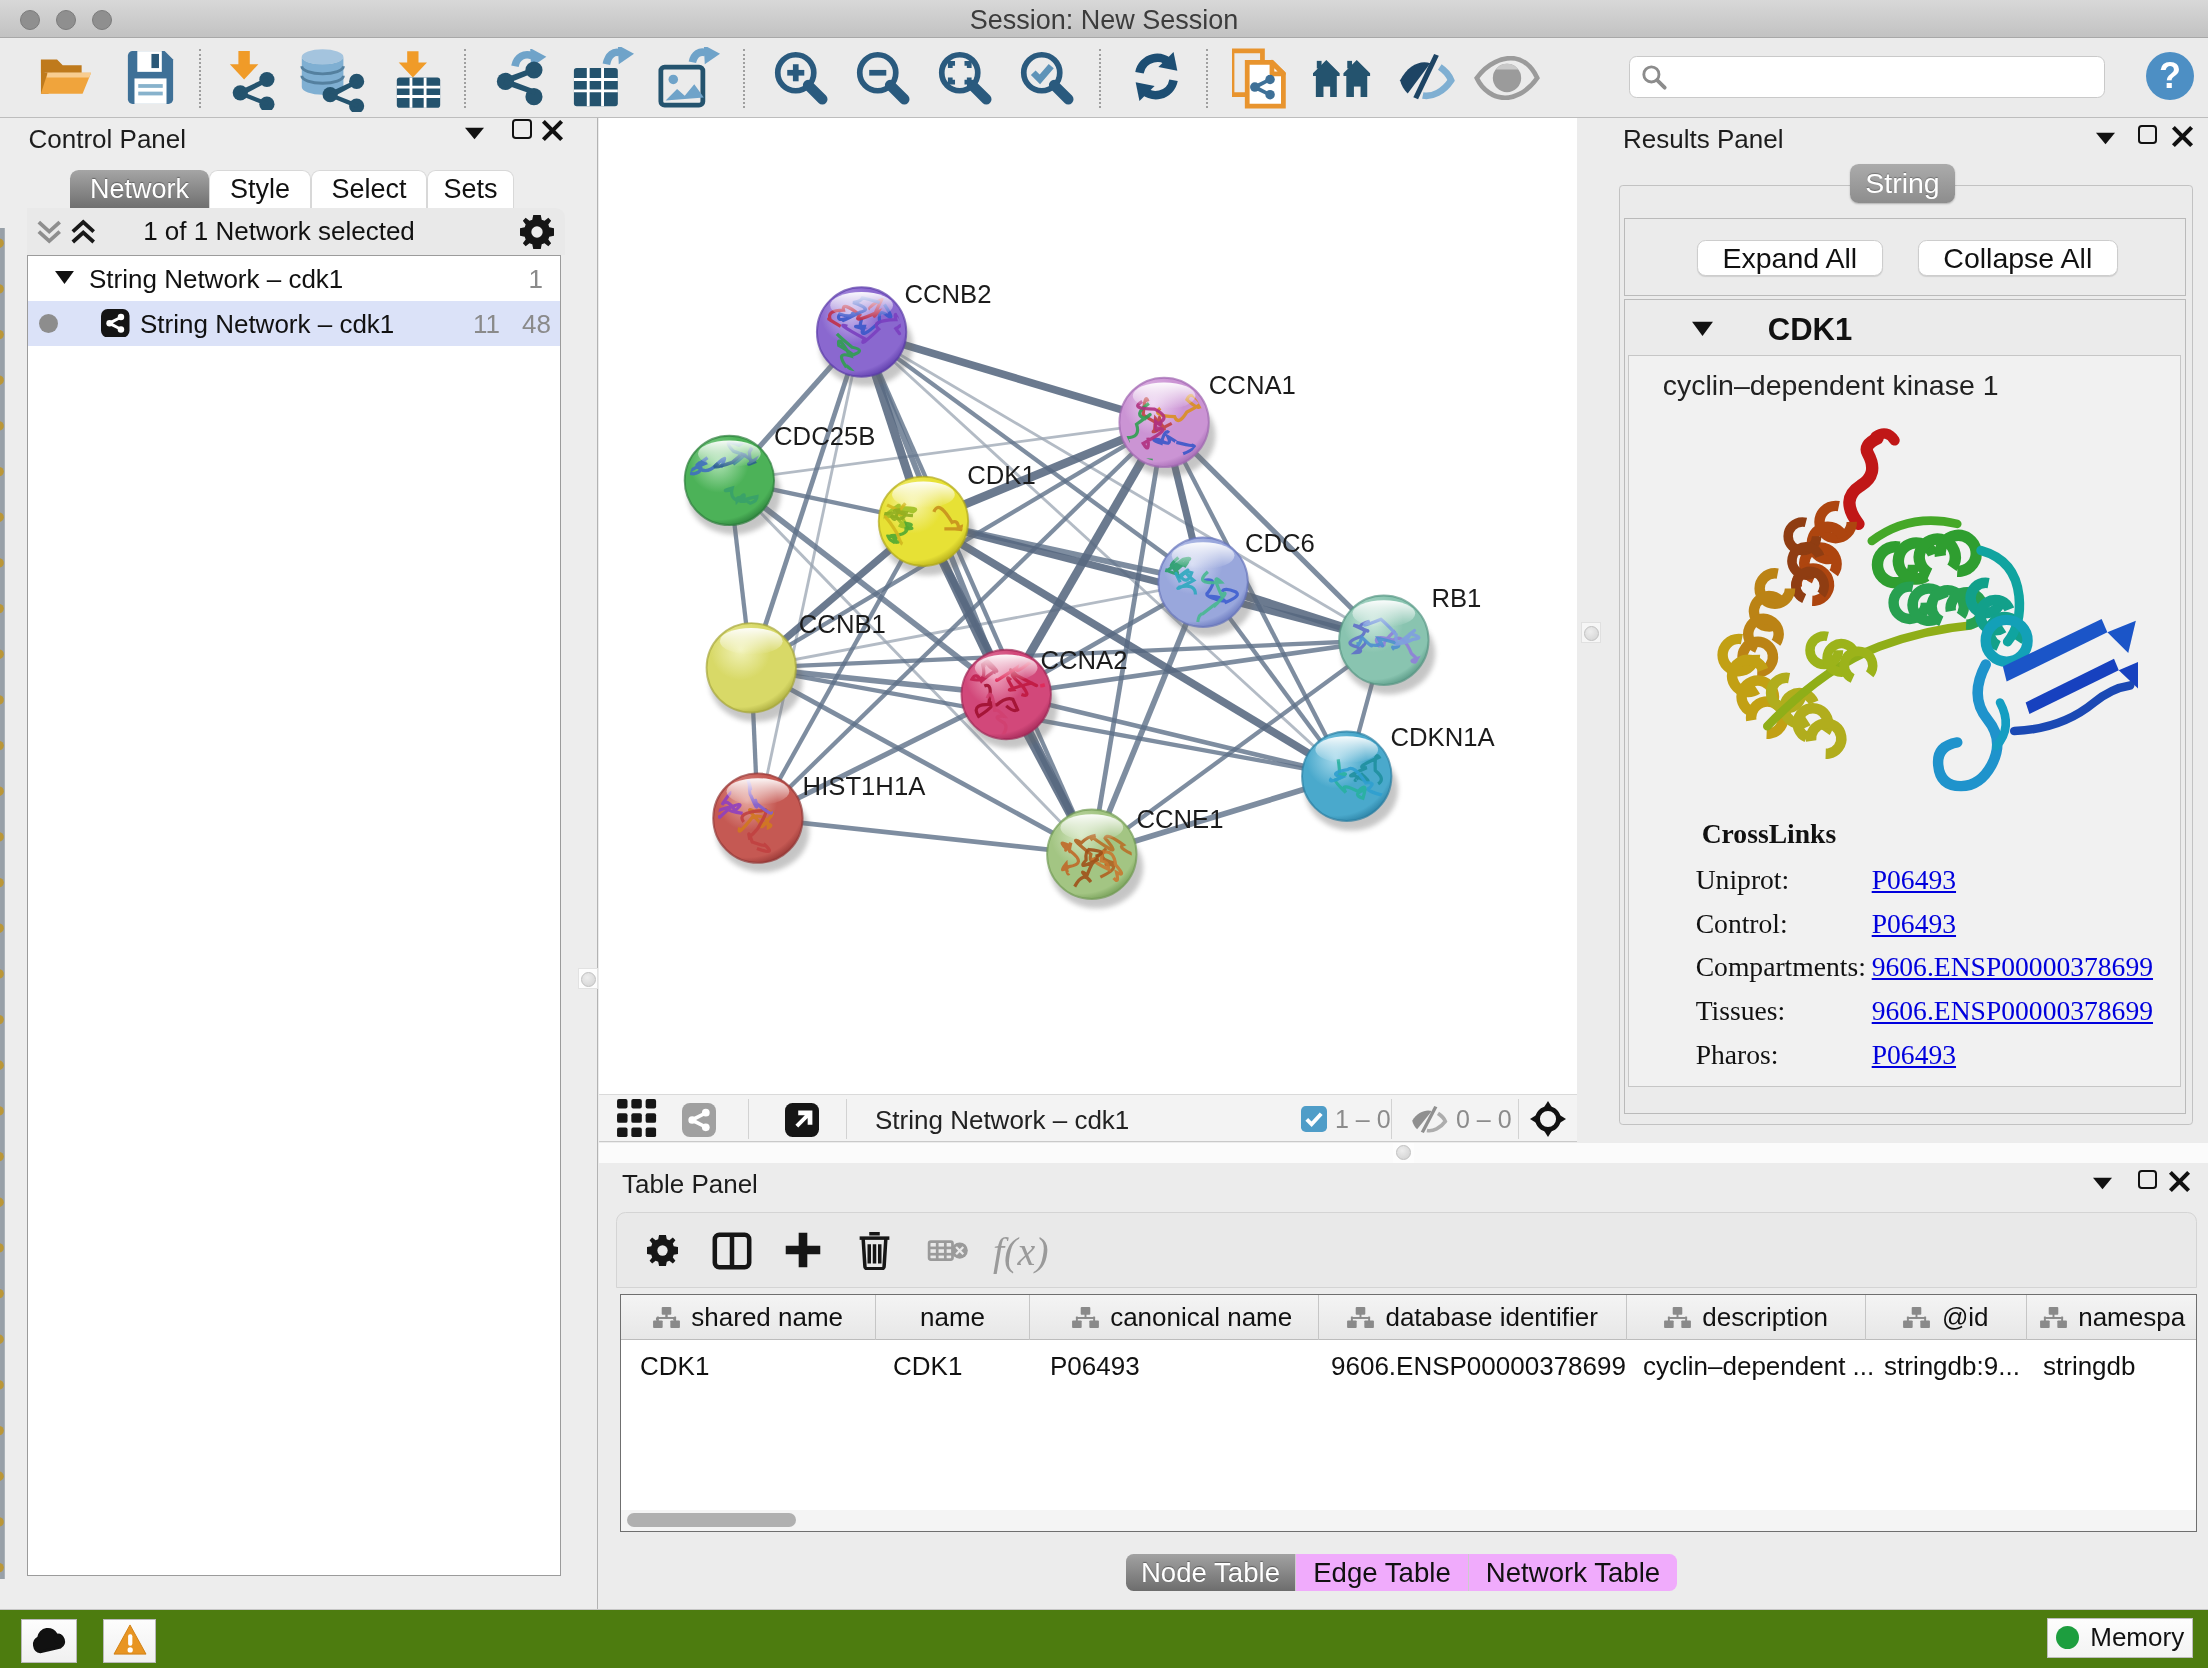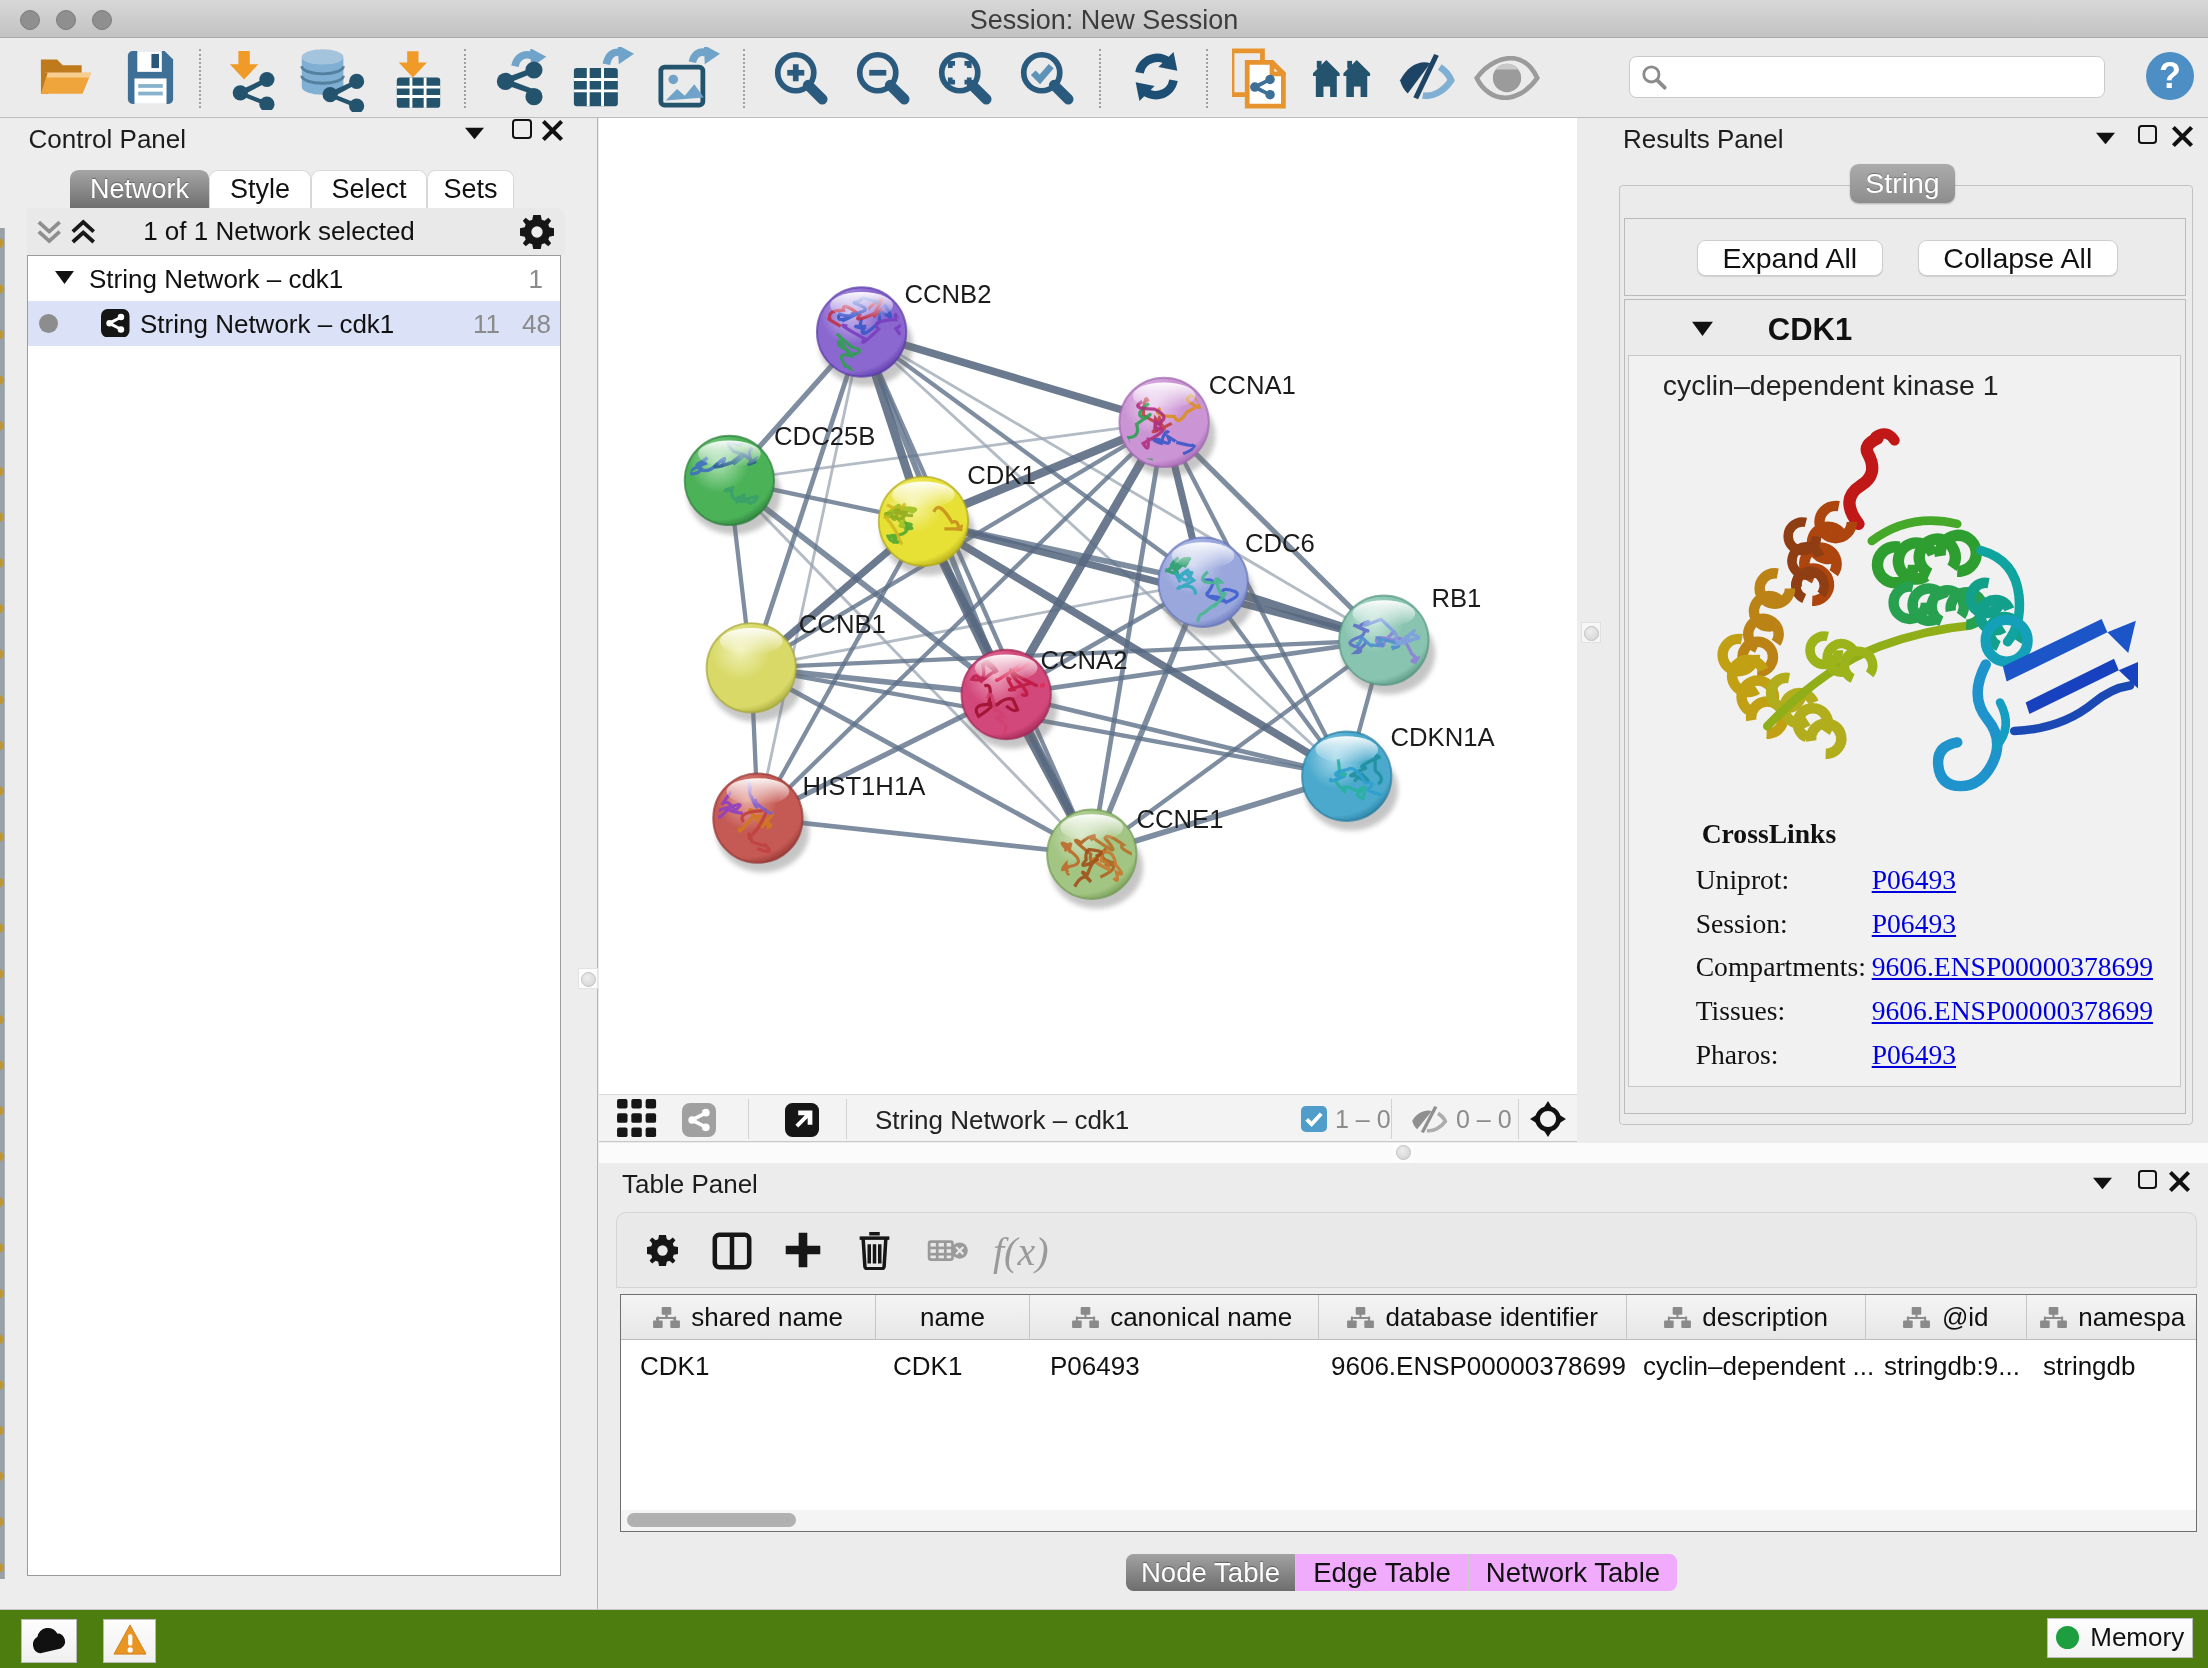--- a/index.html
+++ b/index.html
@@ -749,21 +749,21 @@
             <path d="M352 288 L458 236 l-6 -14 -104 50 z" fill="#1b55c8"></path>
             <path d="M458 236 l30 -12 -8 34 z" fill="#1b55c8"></path>
             <path d="M376 322 L470 276 l-5 -12 -93 46 z" fill="#1741bf"></path>
             <path d="M470 276 l28 -12 -7 32 z" fill="#1741bf"></path>
             <path d="M360 340 q50 -2 84 -30 q18 -15 38 -18" fill="none" stroke="#1b49b4" stroke-width="9" stroke-linecap="round"></path>
             <path d="M345 310 q14 26 -4 46" fill="none" stroke="#159ec2" stroke-width="9" stroke-linecap="round"></path>
           </svg>
         <div class="xl abs" style="left:41px;top:462px;font-weight:bold;margin-left:32px;">CrossLinks</div>
         <div class="xl abs" style="left:67px;top:508px;">Uniprot:</div>
           <div class="xl abs" style="left:243px;top:508px;"><a>P06493</a></div>
-        <div class="xl abs" style="left:67px;top:552px;">Session:</div>
+        <div class="xl abs" style="left:67px;top:552px;">Control:</div>
           <div class="xl abs" style="left:243px;top:552px;"><a>P06493</a></div>
         <div class="xl abs" style="left:67px;top:595px;">Compartments:</div>
           <div class="xl abs" style="left:243px;top:595px;"><a>9606.ENSP00000378699</a></div>
         <div class="xl abs" style="left:67px;top:639px;">Tissues:</div>
           <div class="xl abs" style="left:243px;top:639px;"><a>9606.ENSP00000378699</a></div>
         <div class="xl abs" style="left:67px;top:683px;">Pharos:</div>
           <div class="xl abs" style="left:243px;top:683px;"><a>P06493</a></div>
       </div>
     </div>
   </div>

